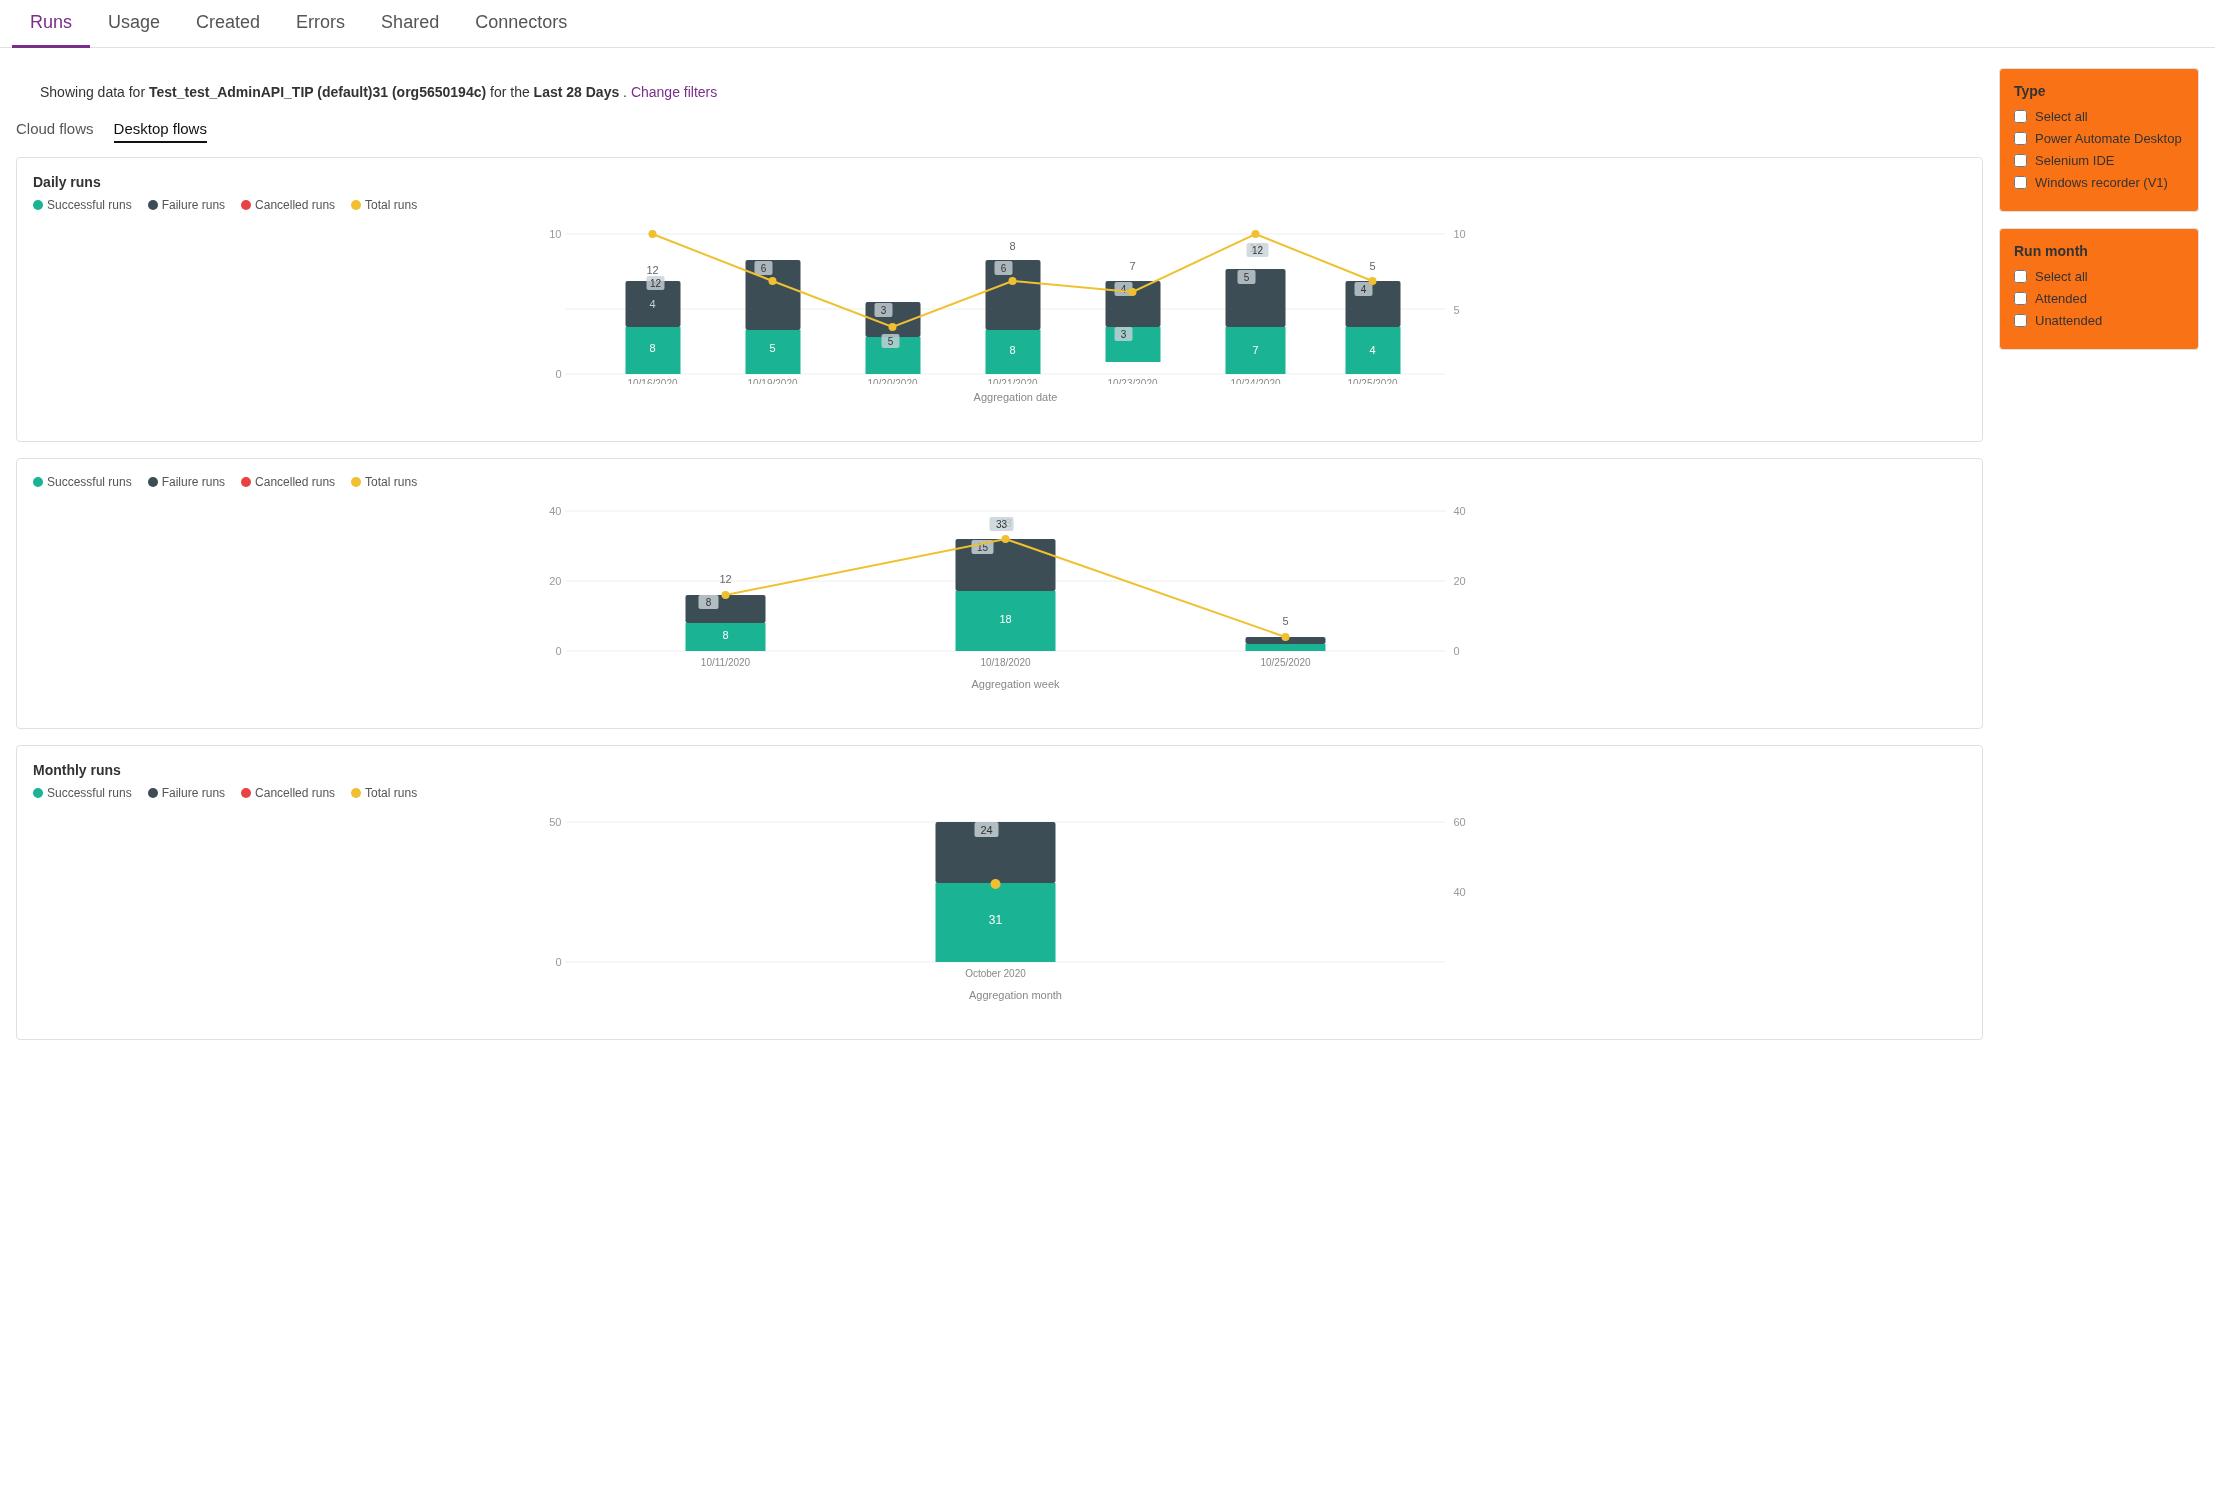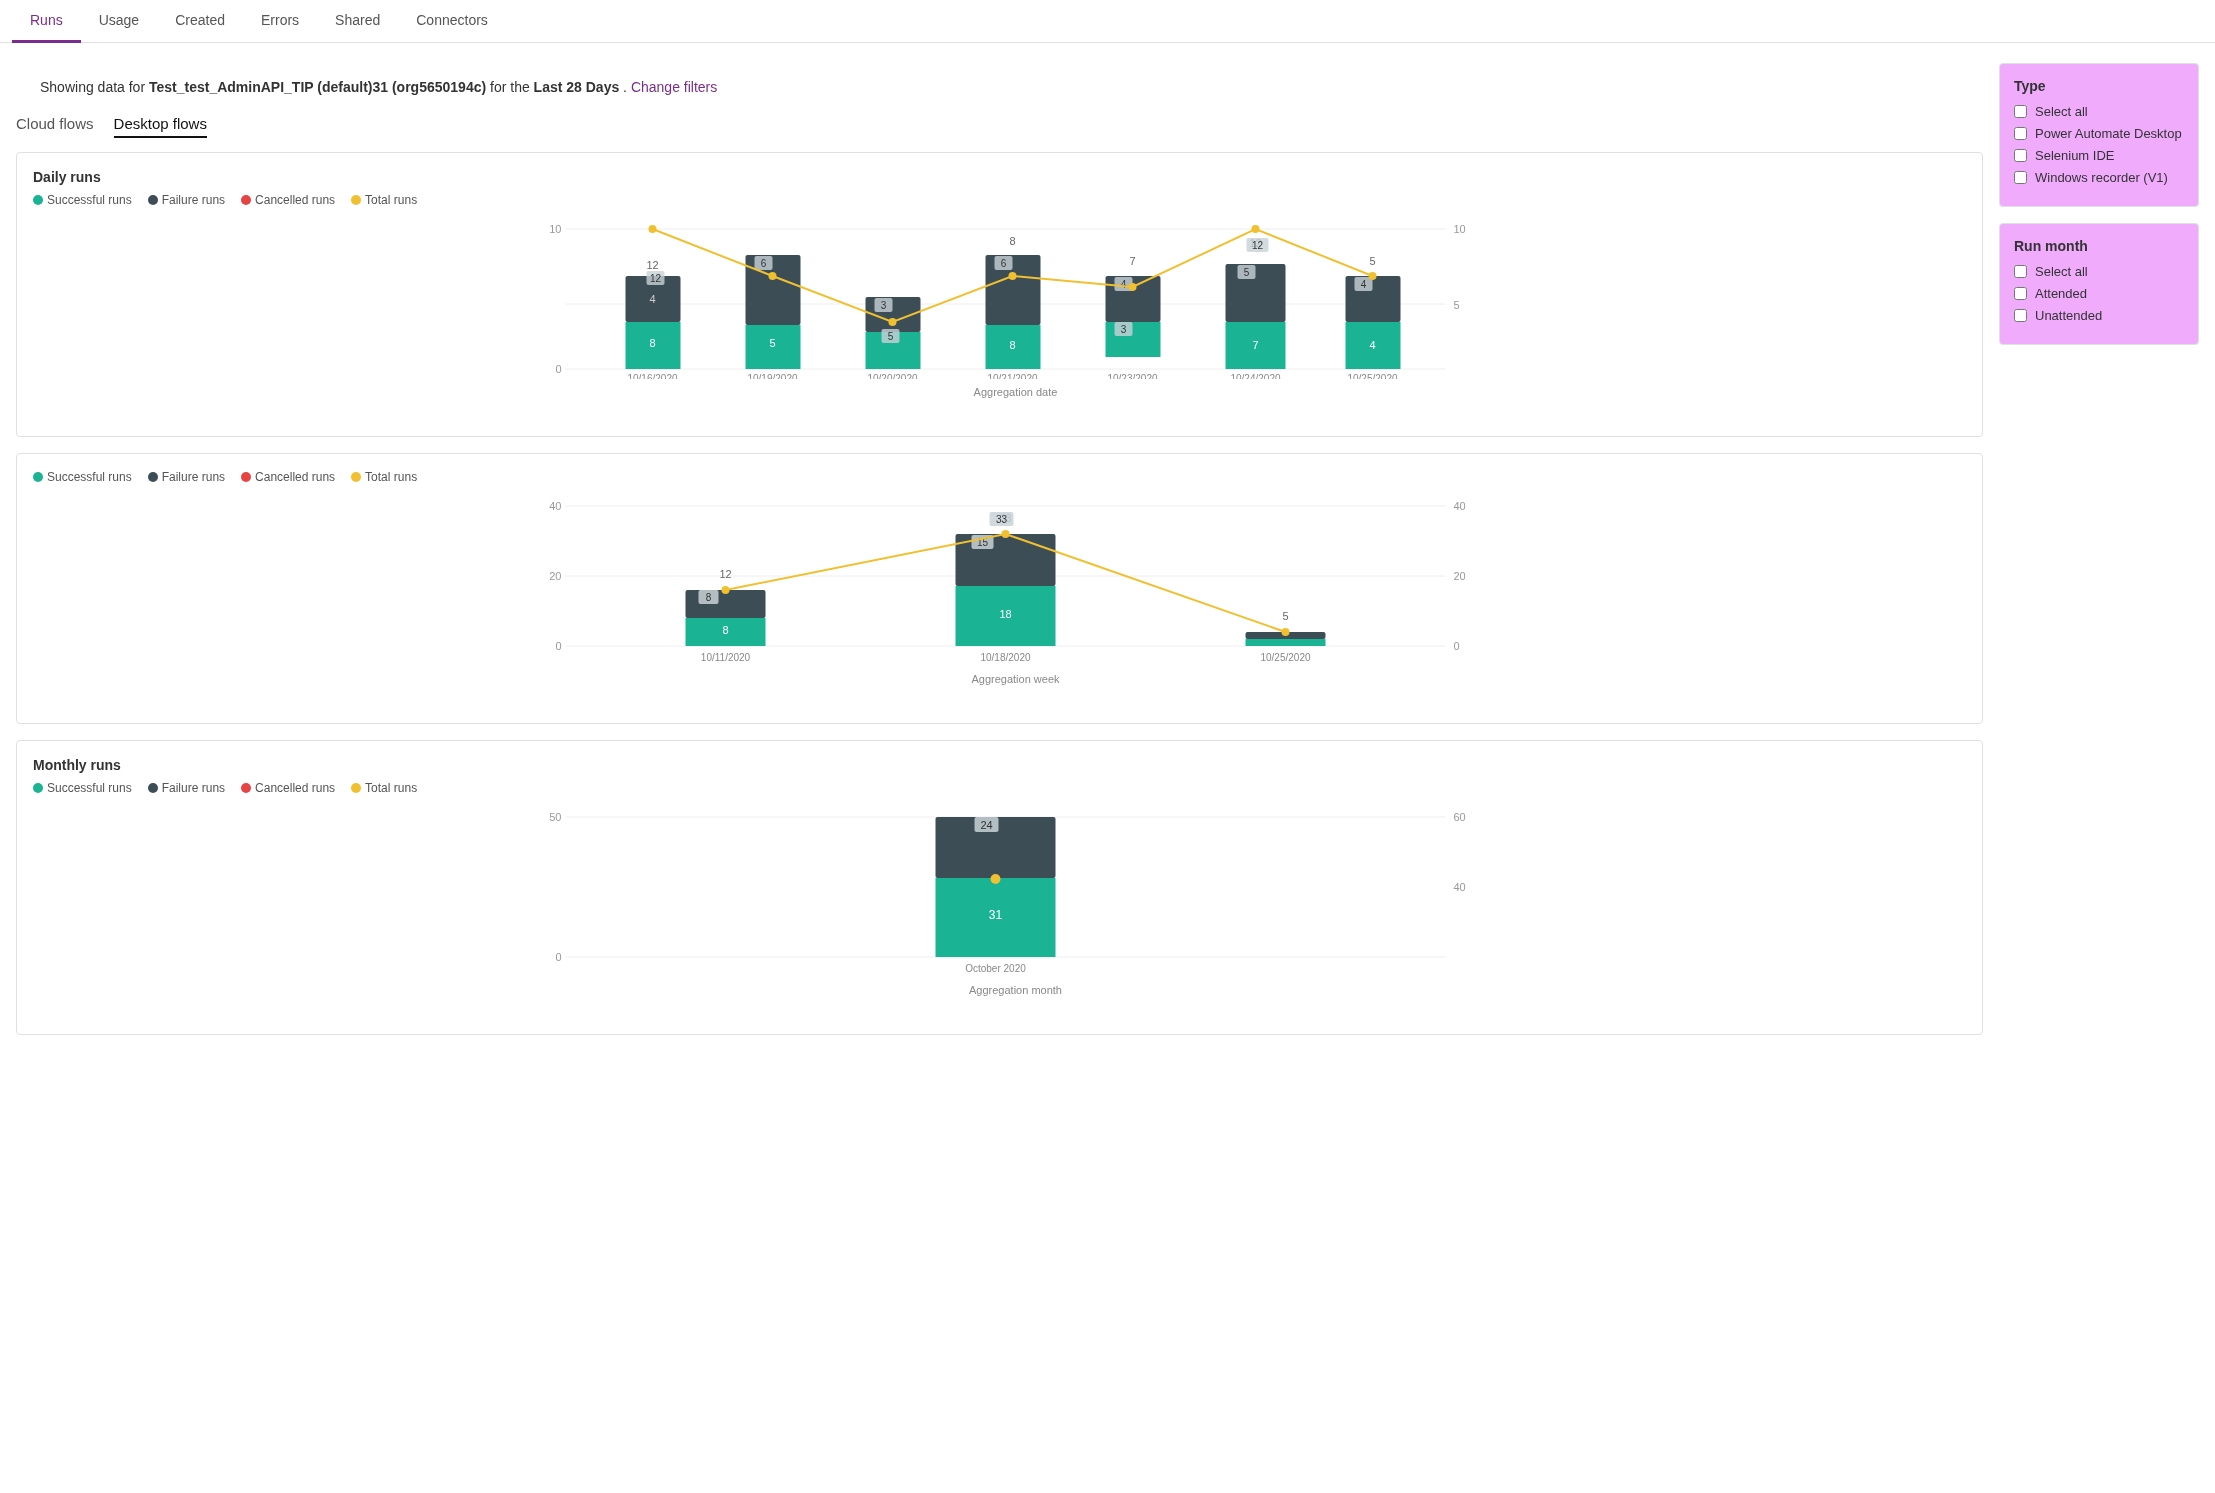--- a/index.html
+++ b/index.html
@@ -3,21 +3,21 @@
   <meta charset="utf-8">
   <style>
     * { box-sizing: border-box; margin: 0; padding: 0; }
     body { font-family: 'Segoe UI', sans-serif; font-size: 14px; color: #333; background: #fff; }
 
     
     .nav-tabs { display: flex; border-bottom: 1px solid #e0e0e0; padding: 0 12px; }
     .nav-tab {
       padding: 12px 18px;
       cursor: pointer;
-      font-size: 14px;
+      font-size: 18px;
       color: #555;
       border-bottom: 2px solid transparent;
       margin-bottom: -1px;
     }
     .nav-tab.active {
       color: #7b2d8b;
       border-bottom: 3px solid #7b2d8b;
       font-weight: 500;
     }
 
@@ -61,21 +61,21 @@
     }
     .legend-item { display: flex; align-items: center; }
 
     
     .sidebar { width: 200px; min-width: 180px; margin-left: 16px; flex-shrink: 0; }
     .filter-panel {
       border: 1px solid #e0e0e0;
       border-radius: 4px;
       padding: 14px;
       margin-bottom: 16px;
-      background: #f0abfc;
+      background: #f97316;
     }
     .filter-title { font-size: 14px; font-weight: 600; margin-bottom: 10px; }
     .filter-option { display: flex; align-items: center; margin-bottom: 7px; font-size: 13px; cursor: pointer; }
     .filter-option input[type=checkbox] { margin-right: 8px; cursor: pointer; }
     .agg-label { text-align: center; font-size: 11px; color: #888; margin-top: 4px; }
   </style>
 </head>
 <body>
 
 <div class="nav-tabs">

